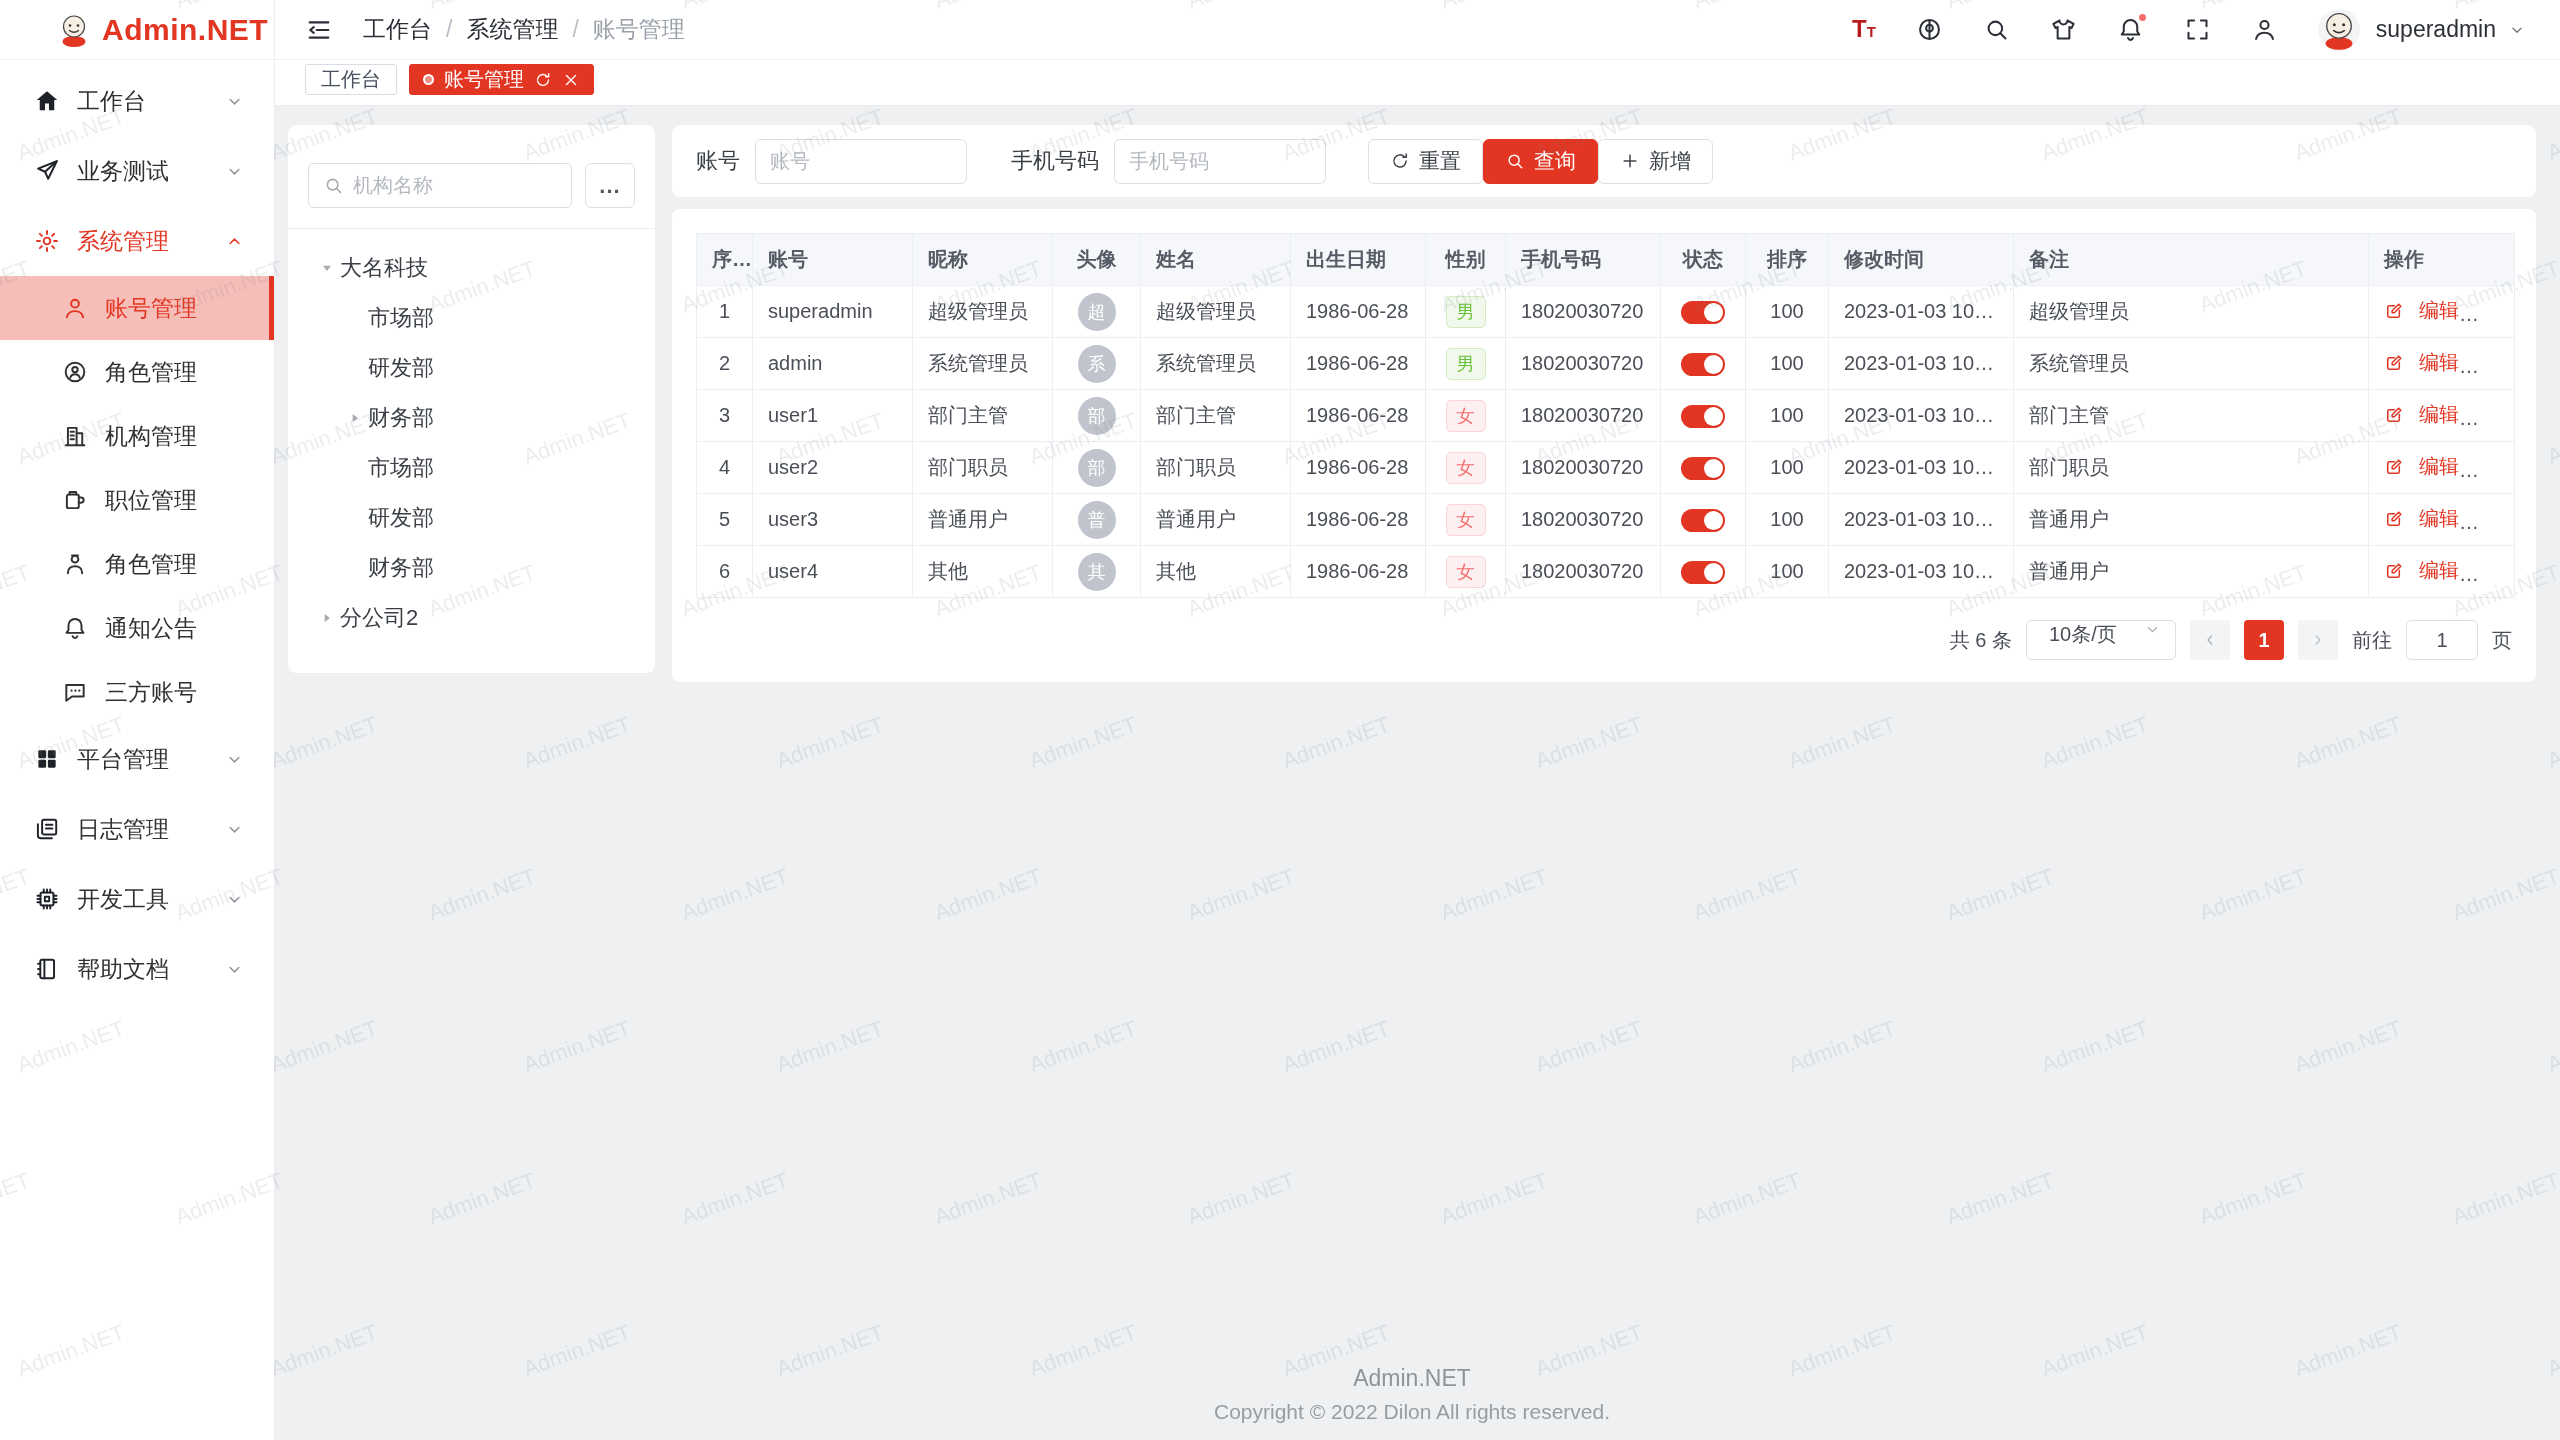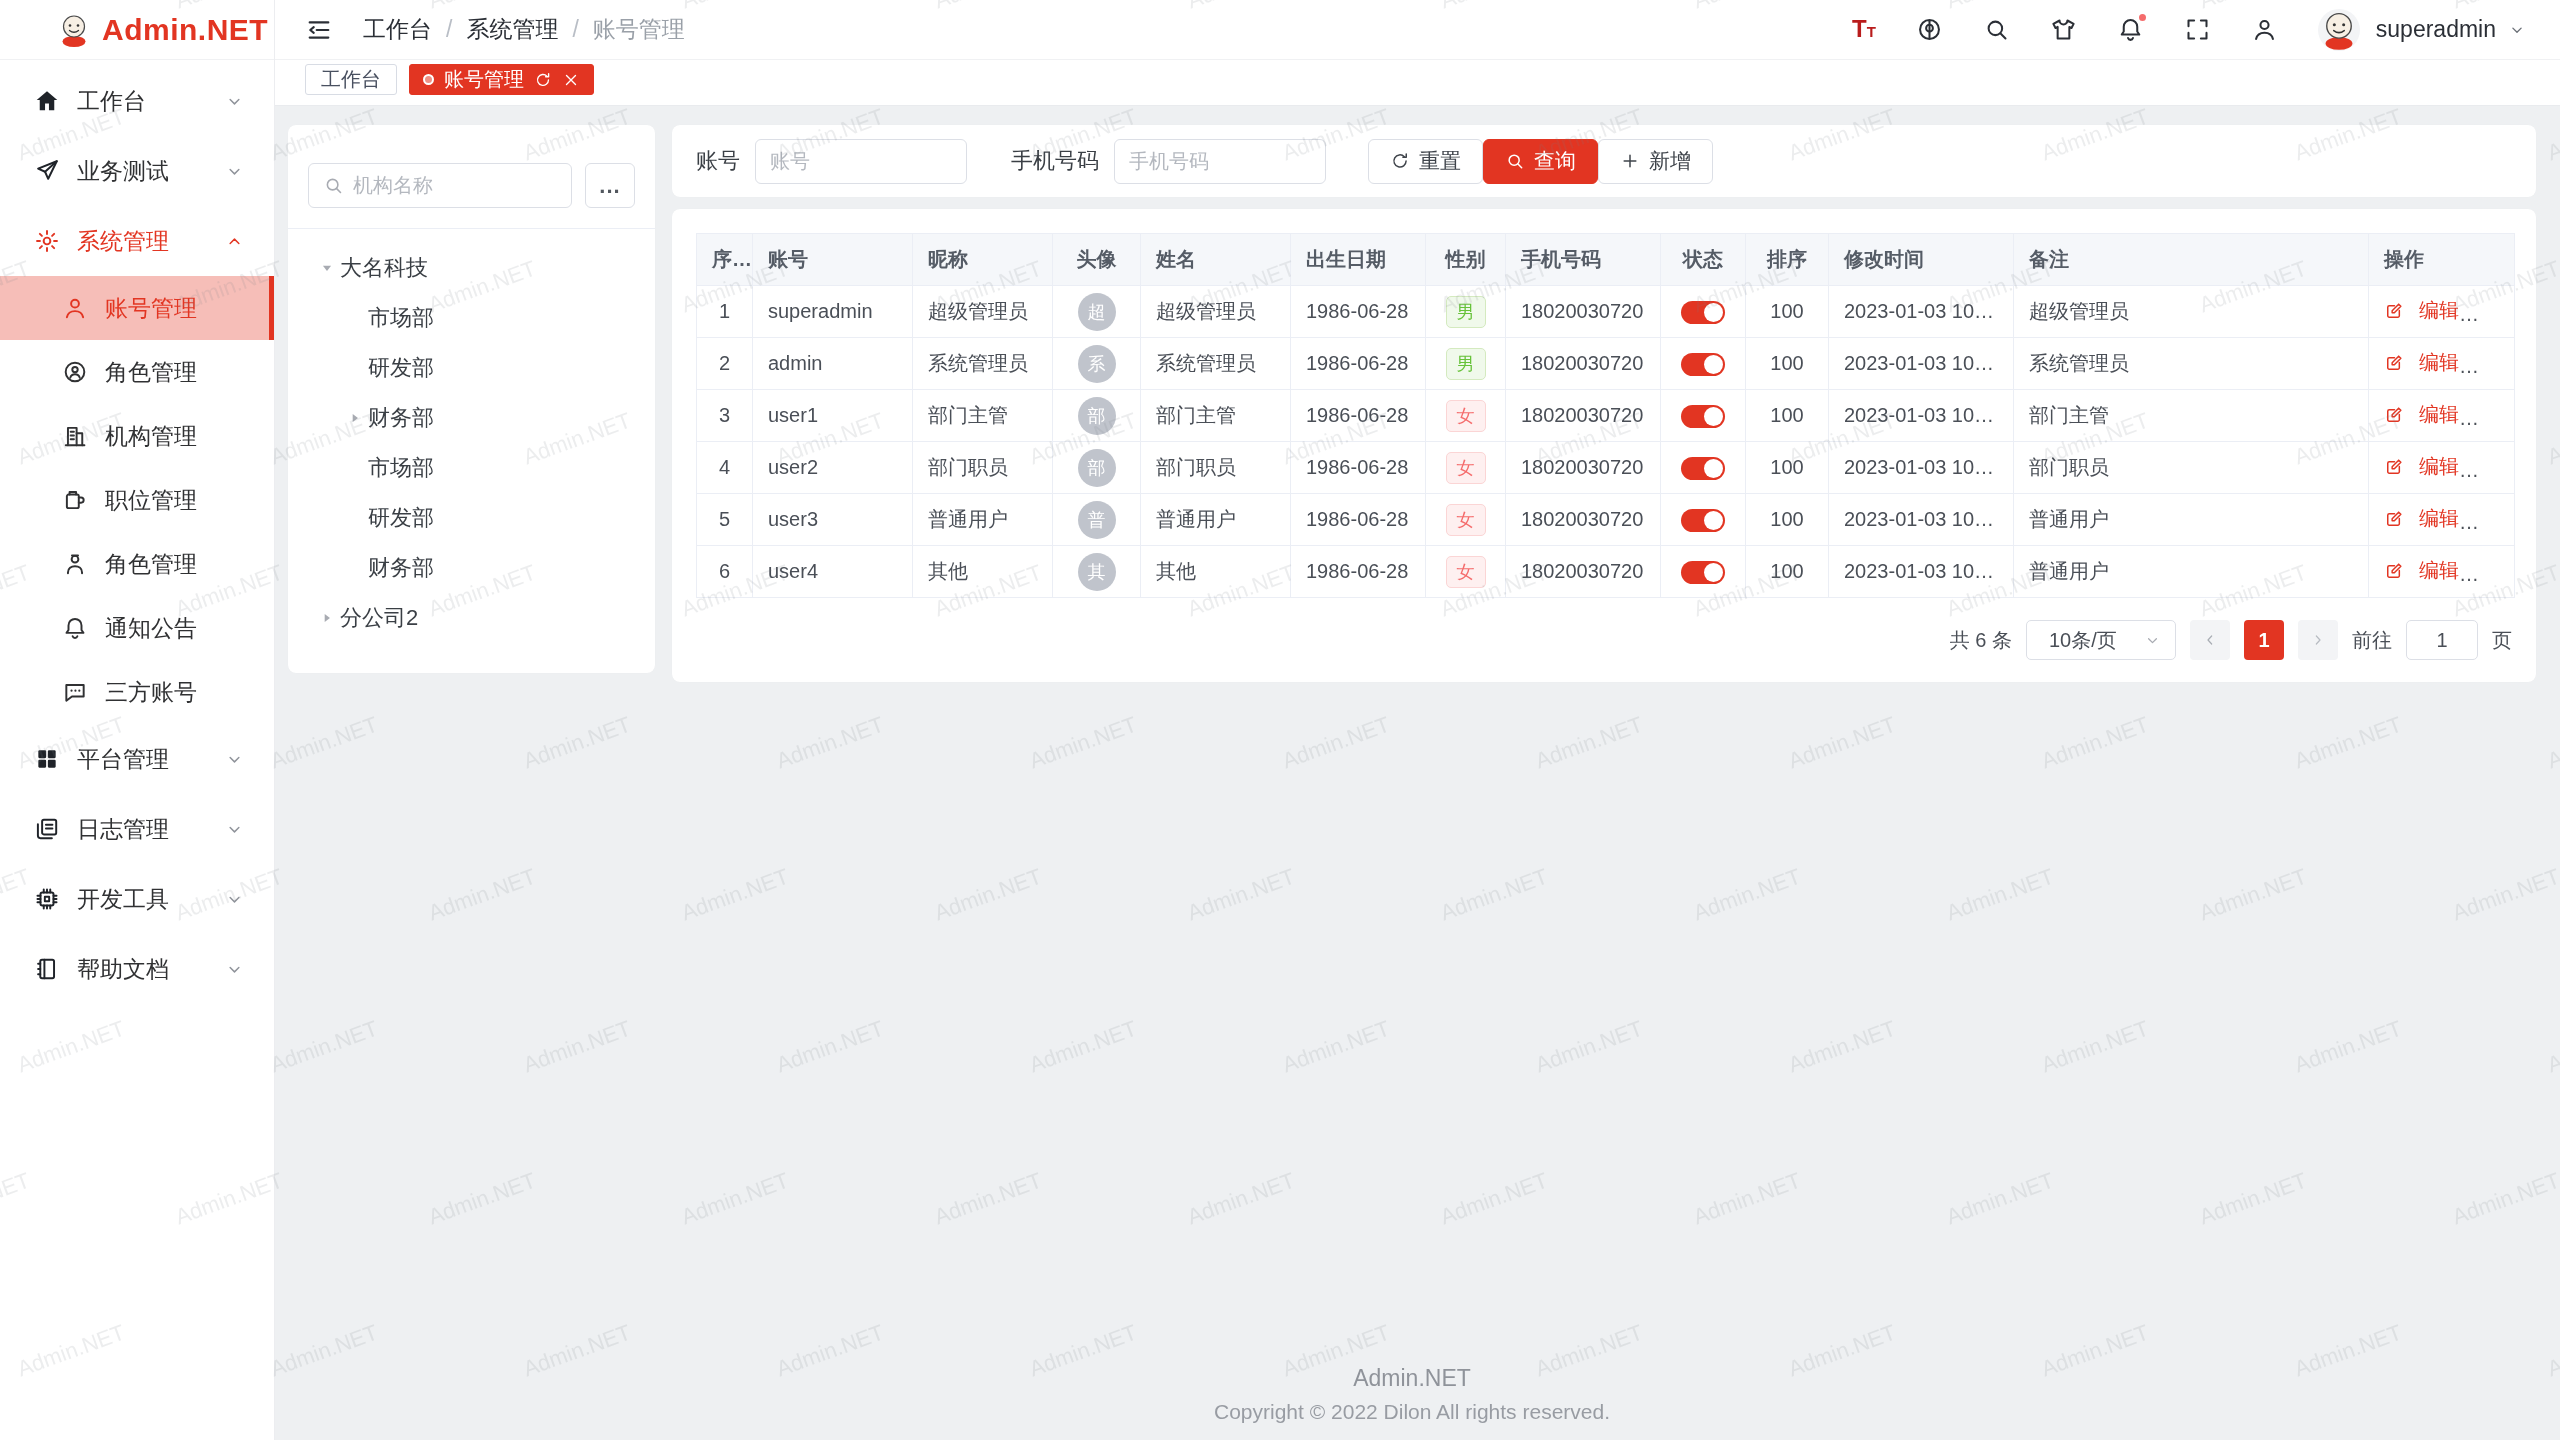--- a/index.html
+++ b/index.html
@@ -108,21 +108,21 @@
   .tag.male{color:var(--male);background:var(--male-bg);border:1px solid var(--male-bd)}
   .tag.female{color:var(--female);background:var(--female-bg);border:1px solid var(--female-bd)}
   .switch{width:44px;height:23px;border-radius:12px;background:var(--primary);position:relative;display:inline-block;vertical-align:middle;cursor:pointer}
   .switch::after{content:'';position:absolute;right:2px;top:2px;width:19px;height:19px;border-radius:50%;background:#fff}
   .op-edit{color:var(--primary);display:inline-flex;align-items:center;gap:15px;font-size:20px;cursor:pointer}
   .op-edit .ic{width:20px;height:20px}
   .op-more{display:inline-flex;width:22px;height:20px;color:var(--primary);margin-left:22px;cursor:pointer;vertical-align:middle}
 
   
   .pager{display:flex;align-items:center;justify-content:flex-end;gap:14px;margin-top:22px;font-size:20px;color:#4a4f57}
-  .pg-select{width:150px;height:40px;border:1px solid #dcdfe6;border-radius:5px;display:flex;align-items:center;justify-content:space-between;padding:0 14px 0 22px;color:#4a4f57;cursor:pointer;background:#fff}
+  .pg-select{width:150px;height:40px;border:1px solid #dcdfe6;border-radius:5px;display:flex;align-items:flex-start;justify-content:space-between;padding:0 14px 0 22px;color:#4a4f57;cursor:pointer;background:#fff}
   .pg-select .ic{width:17px;height:17px;color:#a8abb2}
   .pg-btn{width:40px;height:40px;border-radius:4px;background:#f3f4f6;display:flex;align-items:center;justify-content:center;cursor:pointer}
   .pg-btn .ic{width:16px;height:16px;color:#a9adb4}
   .pg-btn.next .ic{color:#b7bbc2}
   .pg-page{width:40px;height:40px;border-radius:4px;background:var(--primary);color:#fff;display:flex;align-items:center;justify-content:center;font-weight:bold;font-size:20px;cursor:pointer}
   .pg-input{width:72px;height:40px;border:1px solid #dcdfe6;border-radius:5px;text-align:center;font-size:20px;color:#4a4f57;outline:none;font-family:inherit}
 
   
   .footer{margin-top:auto;padding:10px 0 16px;text-align:center}
   .footer .l1{font-size:23px;color:#8f939a}

